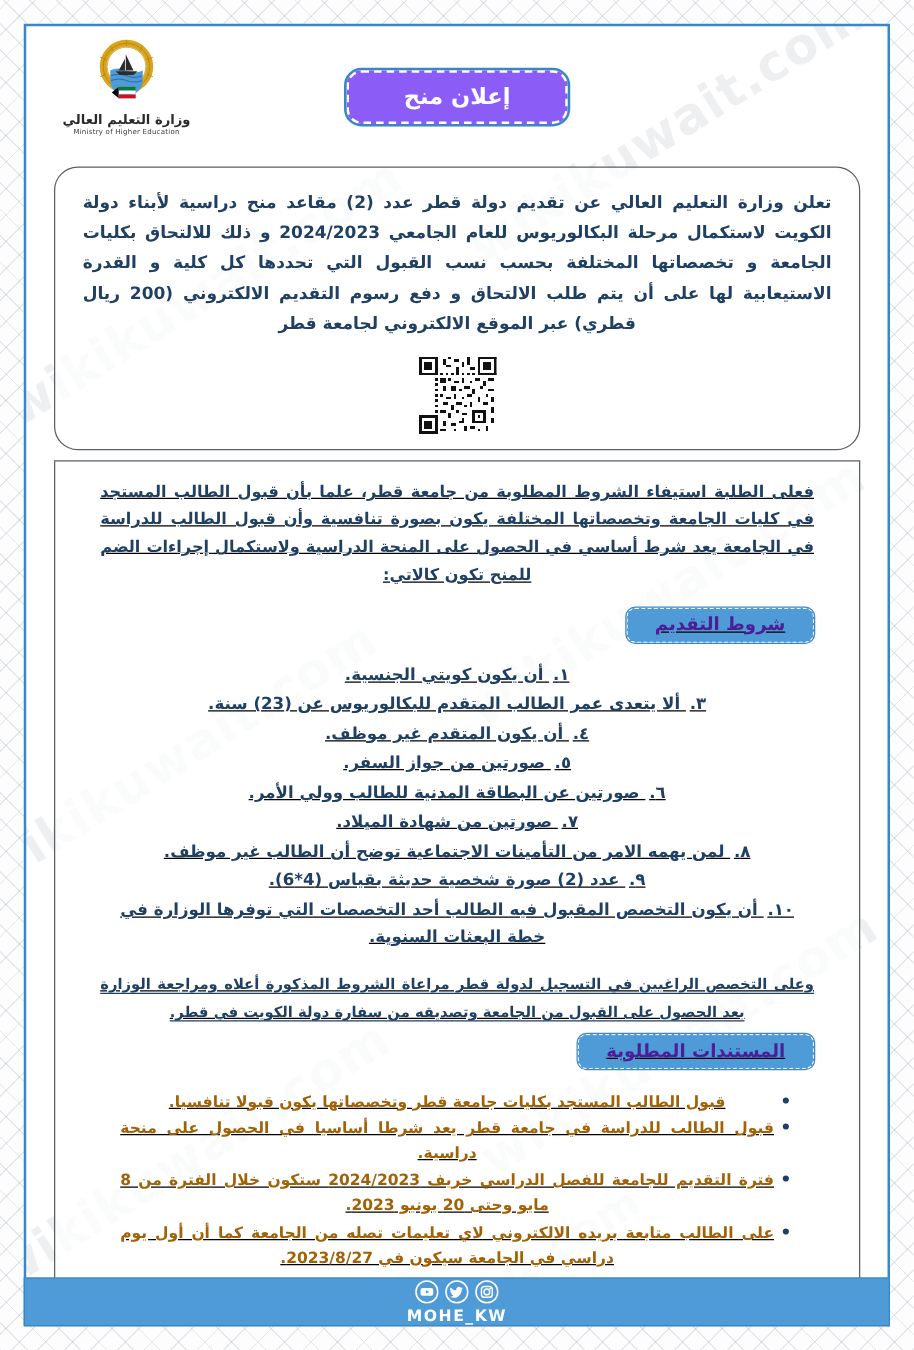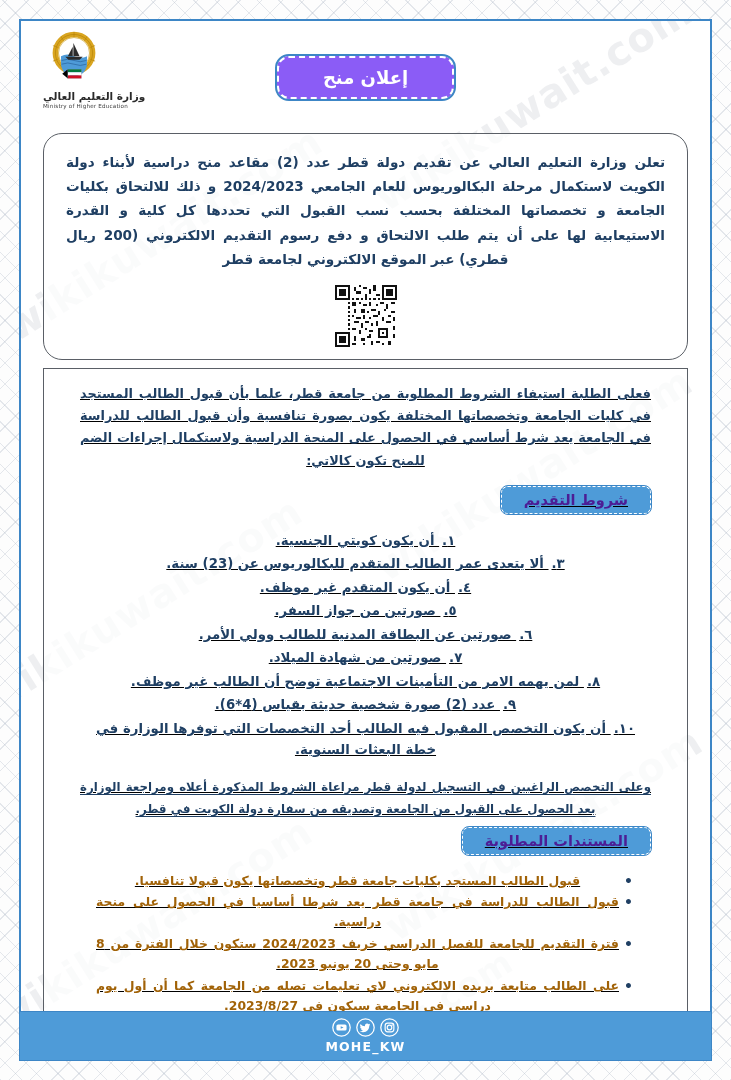--- a/index.html
+++ b/index.html
@@ -68,21 +68,21 @@
     padding:9px 44px;
     color:#ffffff;
     font-size:18px;font-weight:bold;
     letter-spacing:1px;
     box-shadow:0 1px 2px rgba(0,0,0,.10);
   }
   #logo-block{
     position:absolute;
     left:22px; top:6px;
     width:116px;
-    display:flex;flex-direction:column;align-items:flex-end;
+    display:flex;flex-direction:column;align-items:center;
   }
   #emblem{width:62px;height:62px;display:block;}
   #ministry-ar{
     font-size:10.5px;font-weight:bold;color:#2a2a2a;
     margin-top:1px;white-space:nowrap;
   }
   #ministry-en{
     font-size:5.6px;color:#3a3a3a;letter-spacing:.2px;
     margin-top:1px;direction:ltr;white-space:nowrap;
   }
@@ -167,21 +167,21 @@
     line-height:1.85;
     text-decoration:underline;
     text-underline-offset:3px;
     text-align:justify;text-align-last:center;
   }
 
   
   #footer{
     position:absolute;
     left:19px;right:19px;bottom:19px;
-    height:50px;
+    height:39px;
     background:#4e9bd8;
     display:flex;flex-direction:column;
     align-items:center;justify-content:center;
     z-index:7;
     border:1px solid #3d86c6;
     box-sizing:border-box;
   }
   #social-icons{display:flex;gap:5px;align-items:center;}
   #social-icons svg{width:19px;height:19px;display:block;}
   #handle{

